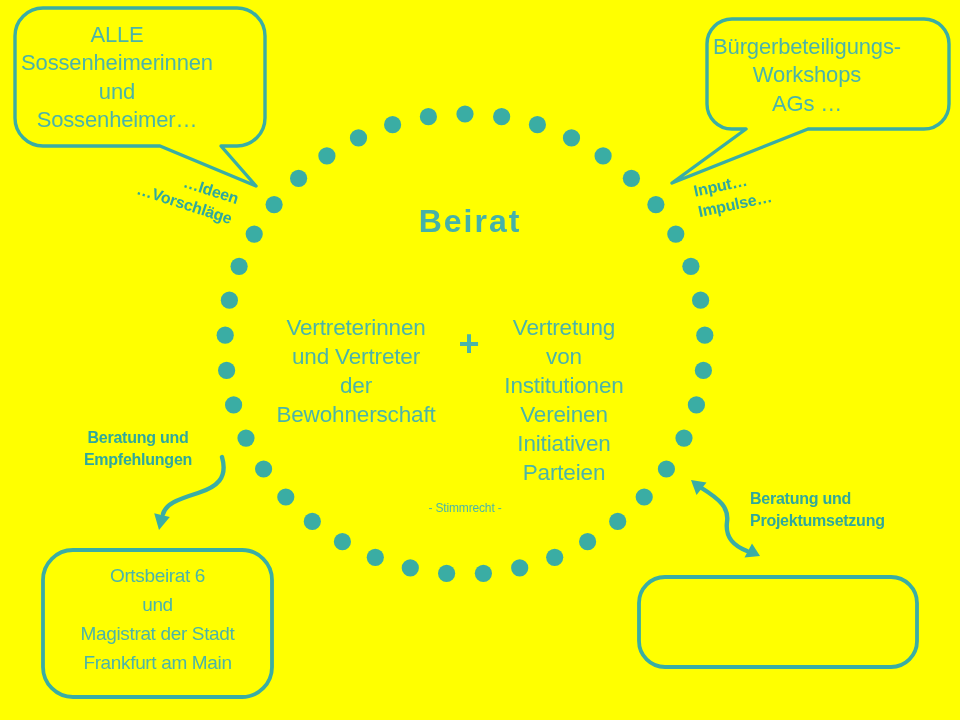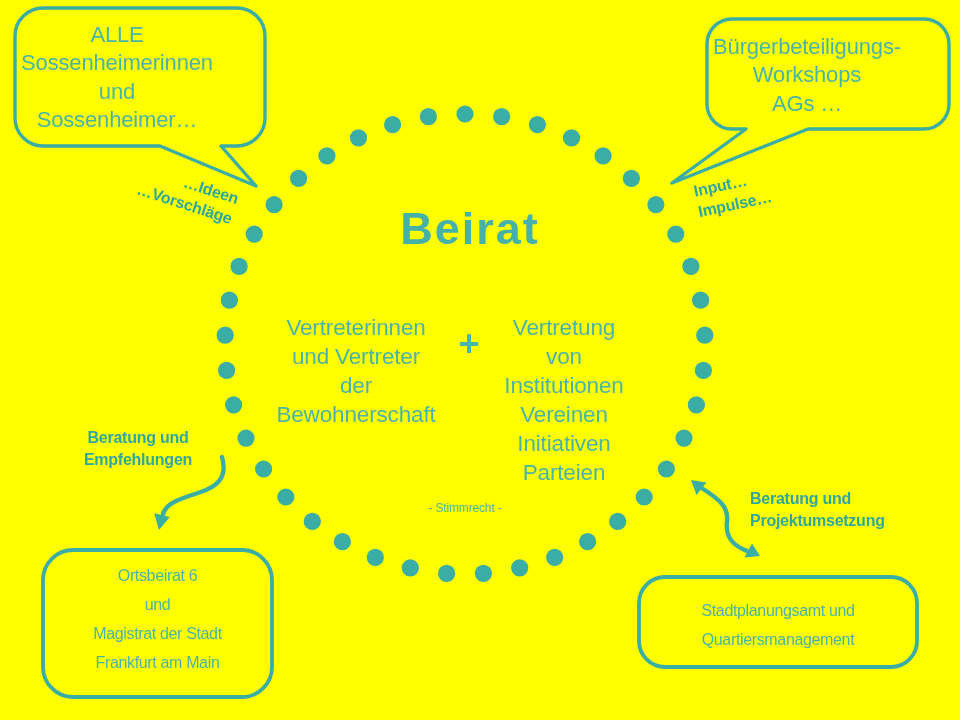--- a/index.html
+++ b/index.html
@@ -13,28 +13,28 @@
   body{
     background:var(--bg);
     font-family:"Liberation Sans", sans-serif;
     overflow:hidden;
   }
   .slide{position:absolute;left:0;top:0;width:960px;height:720px;background:var(--bg);}
   svg.layer{position:absolute;left:0;top:0;width:960px;height:720px;}
   .txt{position:absolute;white-space:pre-line;color:var(--text);}
   .center{text-align:center;}
   .title{
-    font-size:45px;font-weight:bold;letter-spacing:2px;
+    font-size:32px;font-weight:bold;letter-spacing:2px;
     color:#45b1a9;
   }
   .col{font-size:22.5px;line-height:28.9px;letter-spacing:-0.15px;}
   .plus{font-size:36px;font-weight:bold;}
   .note{font-size:12px;letter-spacing:-0.15px;}
   .bubbletxt{font-size:22px;line-height:28.4px;letter-spacing:-0.15px;}
-  .boxtxt{font-size:16px;line-height:29px;letter-spacing:-0.35px;}
+  .boxtxt{font-size:19px;line-height:29px;letter-spacing:-0.35px;}
   .sidelabel{font-size:16px;line-height:22.3px;font-weight:bold;color:var(--bold-text);letter-spacing:-0.25px;}
   .rot{font-size:16px;line-height:20.5px;font-weight:bold;color:var(--bold-text);letter-spacing:-0.2px;}
 </style>
 </head>
 <body>
 
 <div class="slide">
 
   <svg class="layer" viewBox="0 0 960 720">
 
@@ -161,16 +161,14 @@
 Empfehlungen</div>
 
   <div class="txt sidelabel" style="left:750px;top:488px;width:180px;text-align:left;">Beratung und
 Projektumsetzung</div>
 
   <div class="txt center boxtxt" style="left:43px;top:561px;width:229px;">Ortsbeirat 6
 und
 Magistrat der Stadt
 Frankfurt am Main</div>
 
-  <div class="txt center boxtxt" style="left:639px;top:596px;width:278px;">Stadtplanungsamt und
-Quartiersmanagement</div>
 
 </div>
 
 </body></html>

